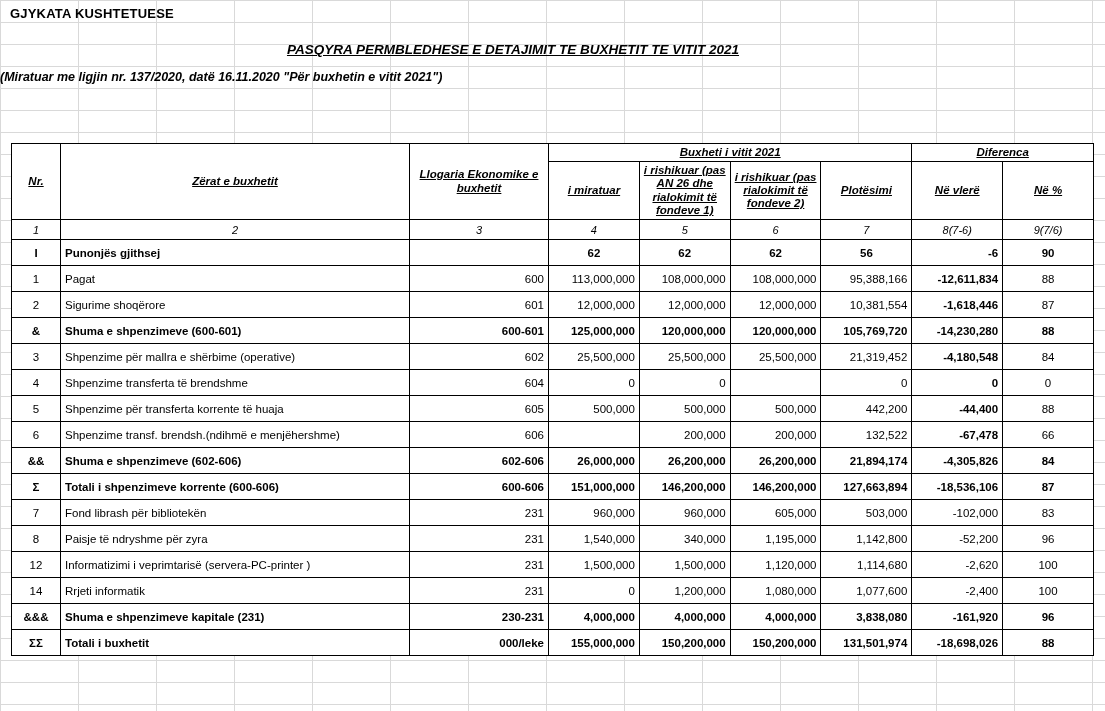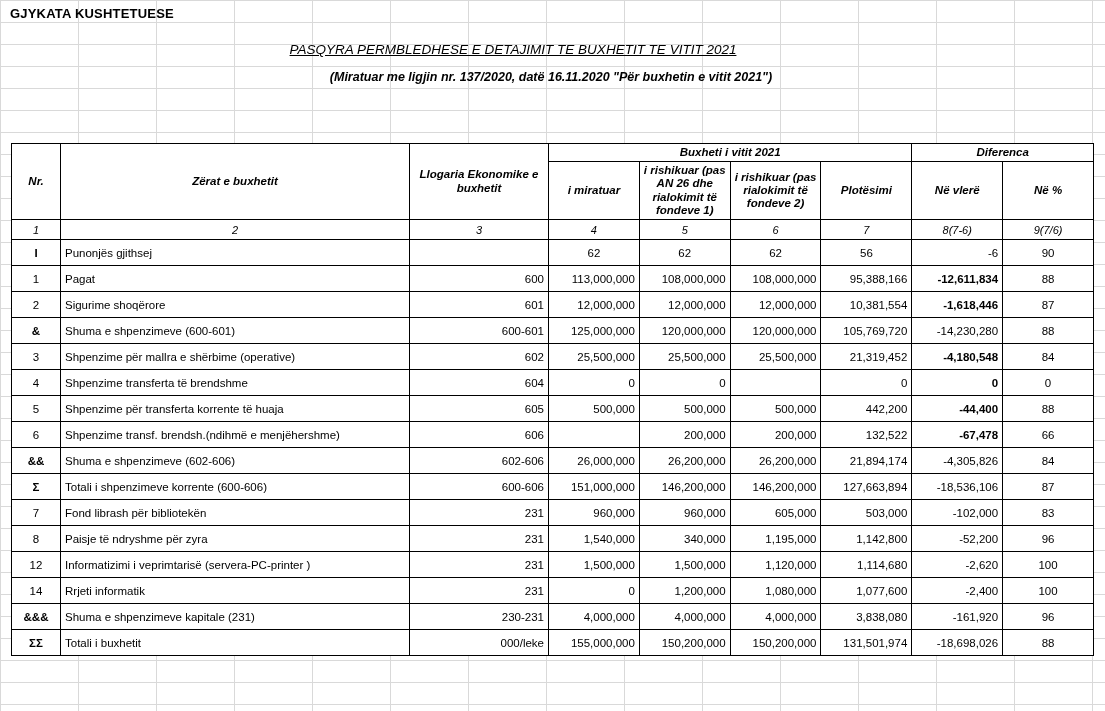--- a/index.html
+++ b/index.html
@@ -39,30 +39,29 @@
     font-weight: bold;
     letter-spacing: .2px;
   }
   .doc-title {
     position: absolute;
     top: 42px;
     left: 0;
     width: 1026px;
     text-align: center;
     font-size: 13.5px;
-    font-weight: normal;
+    font-weight: bold;
     font-style: italic;
     text-decoration: underline;
   }
   .doc-subtitle {
     position: absolute;
     top: 70px;
-    left: 16px;
+    left: 0;
     width: 1070px;
-    text-align: center;
     font-size: 12.5px;
     font-weight: bold;
     font-style: italic;
   }
   table.budget {
     position: absolute;
     top: 143px;
     left: 11px;
     width: 1083px;
     border-collapse: collapse;
@@ -76,20 +75,21 @@
     font-size: 11.5px;
     vertical-align: middle;
     background: #ffffff;
   }
   thead th {
     text-align: center;
     font-weight: bold;
     font-style: italic;
     font-size: 12px;
     line-height: 1.15;
+    text-decoration: underline;
   }
   th.h-nr { width: 40px; }
   th.h-zerat { width: 340px; text-align: center; }
   th.h-llog { width: 130px; }
   th.h-mir { width: 100px; }
   th.h-rish1 { width: 100px; }
   th.h-rish2 { width: 100px; }
   th.h-plot { width: 92px; }
   th.h-vlere { width: 90px; }
   th.h-perqind { width: 60px; }
@@ -106,21 +106,21 @@
     font-weight: normal;
   }
   td.c-zerat {
     text-align: left;
     padding-left: 6px;
   }
   td.c-llog { text-align: right; }
   td.c-num { text-align: right; padding-right: 6px; }
   td.c-pct { text-align: center; }
   tr.data td { height: 21px; }
-  tr.bold td { font-weight: normal; }
+  tr.bold td { font-weight: bold; }
   tr.bold td.c-nr { font-weight: bold; }
   td.neg { font-weight: bold; }
 </style>
 </head>
 <body>
 
 <div class="sheet-grid"></div>
 
 <div class="content">
 

